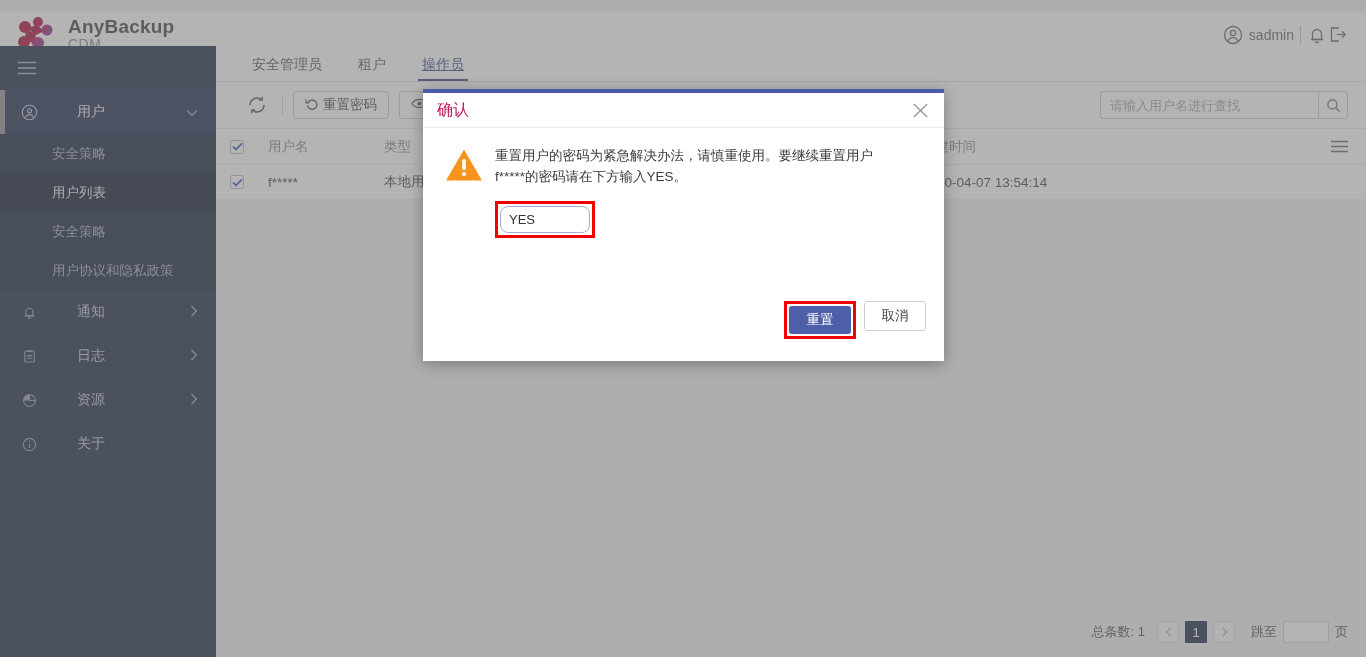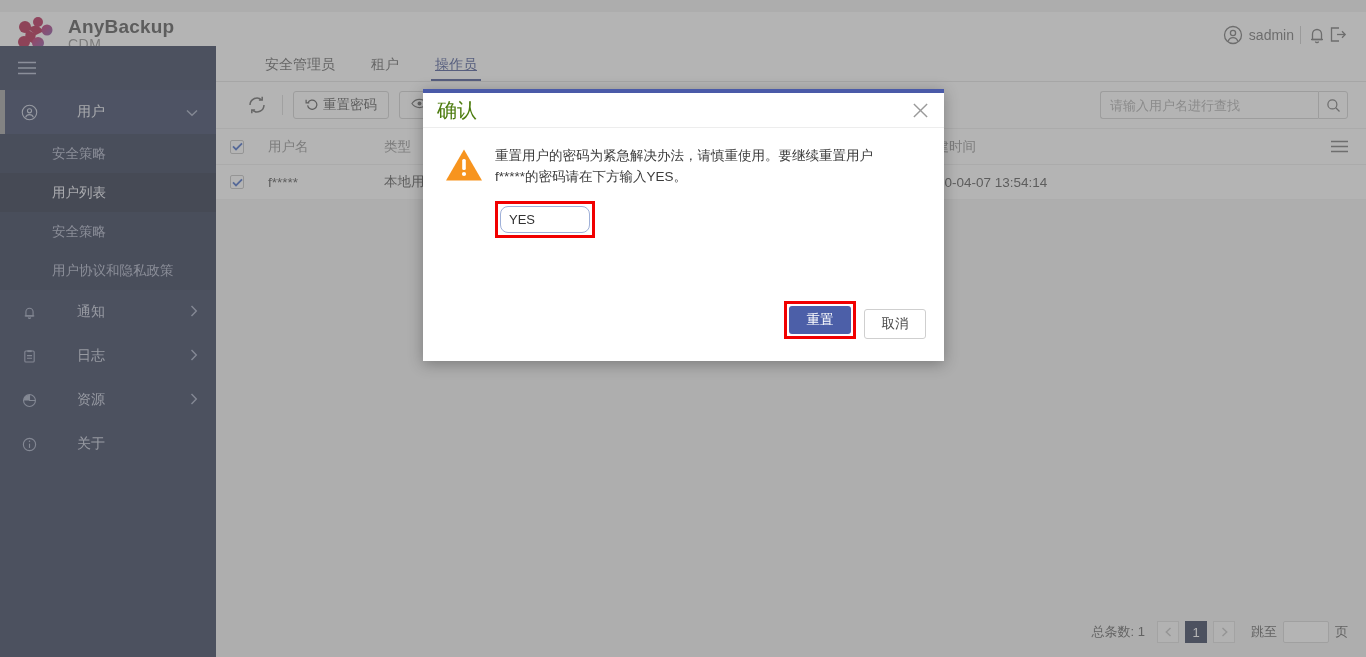--- a/index.html
+++ b/index.html
@@ -58,21 +58,21 @@
   }
   .sb-sub-item.selected { background: #1a2239; color: #e9ecf4; }
 
   
   .main {
     position: absolute; top: 46px; left: 216px; width: 1150px; height: 611px;
     background: #f2f2f2;
   }
   .tabbar {
     height: 36px; background: #fff; display: flex; align-items: flex-end;
-    padding-left: 45px; border-bottom: 1px solid #e2e2e2;
+    padding-left: 32px; border-bottom: 1px solid #e2e2e2;
   }
   .tab {
     font-size: 14px; color: #5b5b5b; padding: 0 4px 7px 4px; margin-right: 28px;
     cursor: pointer; position: relative;
   }
   .tab.active { color: #3d4d8f; text-decoration: underline; }
   .tab.active::after {
     content: ""; position: absolute; left: 0; right: 0; bottom: 0; height: 2px;
     background: #3d4d8f;
   }
@@ -160,42 +160,42 @@
   .dialog {
     position: absolute; left: 423px; top: 89px; width: 521px; height: 272px;
     background: #fff; z-index: 60;
     box-shadow: 0 3px 14px rgba(0,0,0,.3);
     border-top: 4px solid #4a5aa8;
   }
   .dlg-head {
     height: 35px; display: flex; align-items: center; padding: 0 12px 0 14px;
     border-bottom: 1px solid #ededed;
   }
-  .dlg-title { font-size: 20px; color: #4d7c0f; }
+  .dlg-title { font-size: 16px; color: #be185d; }
   .dlg-close {
     margin-left: auto; width: 24px; height: 24px; display: inline-flex;
     align-items: center; justify-content: center; color: #9a9a9a; cursor: pointer;
     font-size: 20px; line-height: 1;
   }
   .dlg-body { padding: 18px 22px 0 22px; display: flex; }
   .warn-ico { width: 44px; flex: none; padding-top: 2px; }
   .dlg-textwrap { padding-left: 6px; }
   .dlg-msg { font-size: 13.5px; color: #3c3c3c; line-height: 1.55; width: 400px; }
   .yes-field-wrap {
     position: relative; display: inline-block; margin-top: 13px;
     border: 3px solid #f10000; padding: 2px;
   }
   .yes-input {
     width: 90px; height: 27px; border: 1px solid #9fb0d8; border-radius: 8px;
     padding: 0 8px; font-size: 13px; color: #333; outline: none;
     font-family: "Liberation Sans", sans-serif;
   }
   .dlg-foot {
     position: absolute; right: 18px; bottom: 22px;
-    display: flex; align-items: flex-end; gap: 8px;
+    display: flex; align-items: flex-start; gap: 8px;
   }
   .btn-primary-wrap { border: 3px solid #f10000; padding: 2px; display: inline-block; }
   .btn-primary {
     min-width: 62px; height: 28px; background: #4c5fa8; color: #fff;
     border: none; border-radius: 3px; font-size: 13.5px; cursor: pointer;
     font-family: "Liberation Sans", sans-serif;
   }
   .btn-cancel {
     min-width: 62px; height: 30px; background: #fff; color: #4a4a4a;
     border: 1px solid #cfcfcf; border-radius: 3px; font-size: 13.5px; cursor: pointer;

